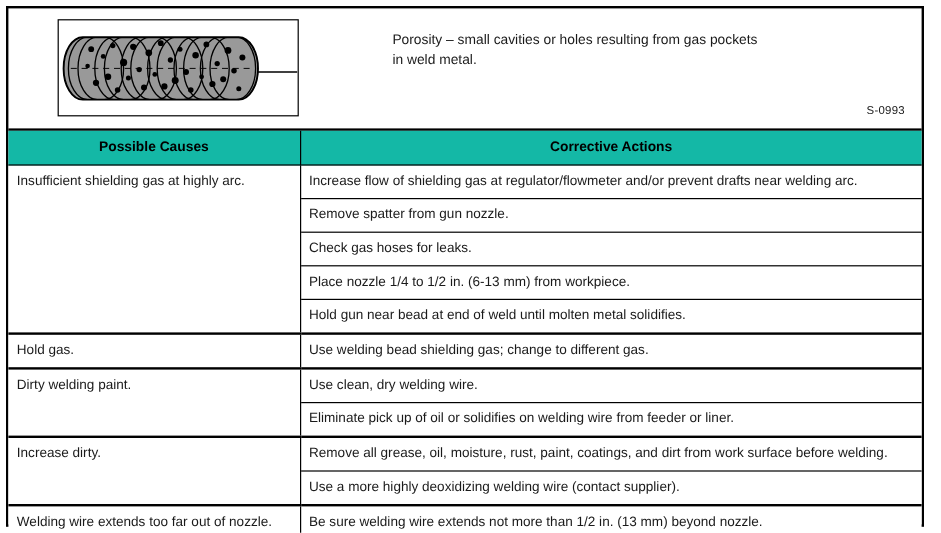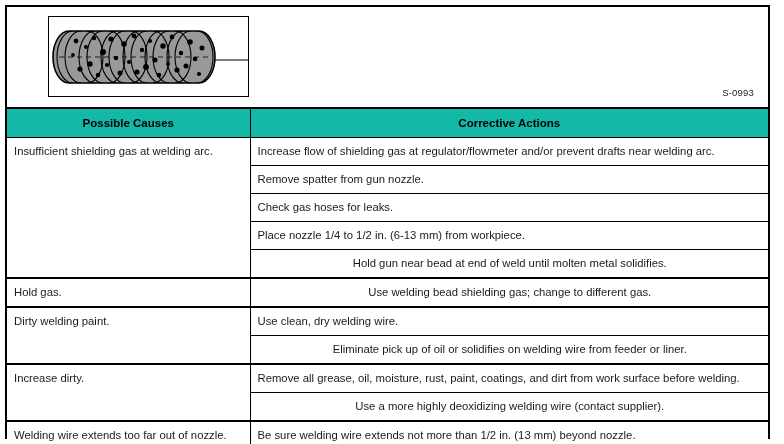--- a/index.html
+++ b/index.html
@@ -123,21 +123,20 @@
   table.tbl td.cause-cell {
     border-left: none;
     border-bottom-width: 2px;
   }
   table.tbl td.action-cell {
     border-right: none;
     margin-top: 40px;
   }
   table.tbl tr.group-end td.action-cell {
     border-bottom-width: 2px;
-    text-align: center;
   }
   table.tbl tr:last-child td {
     border-bottom: none;
   }
 </style>
 </head>
 <body>
 
 <div id="page">
   <div class="outer-frame">
@@ -210,39 +209,41 @@
             <circle cx="132" cy="36" r="2.2"></circle>
             <circle cx="137" cy="49" r="2.5"></circle>
             <circle cx="141" cy="25" r="2.8"></circle>
             <circle cx="146" cy="42" r="2.3"></circle>
             <circle cx="150" cy="57" r="2.1"></circle>
             <circle cx="153" cy="31" r="2.5"></circle>
           </g>
         </svg>
       </div>
 
+      <div class="desc-text">Porosity – small cavities or holes resulting from gas pockets
+in weld metal.</div>
       <div class="fig-ref">S-0993</div>
     </div>
 
     <div class="table-wrap">
       <table class="tbl">
         <colgroup>
           <col class="c-cause">
           <col class="c-action">
         </colgroup>
         <thead>
           <tr>
             <th class="first-col">Possible Causes</th>
             <th class="last-col">Corrective Actions</th>
           </tr>
         </thead>
         <tbody>
 
           <tr>
-            <td class="cause-cell" rowspan="5">Insufficient shielding gas at welding arc.</td>
+            <td class="cause-cell" rowspan="5">Insufficient shielding gas at highly arc.</td>
             <td class="action-cell">Increase flow of shielding gas at regulator/flowmeter and/or prevent drafts near welding arc.</td>
           </tr>
           <tr>
             <td class="action-cell">Remove spatter from gun nozzle.</td>
           </tr>
           <tr>
             <td class="action-cell">Check gas hoses for leaks.</td>
           </tr>
           <tr>
             <td class="action-cell">Place nozzle 1/4 to 1/2 in. (6-13 mm) from workpiece.</td>

